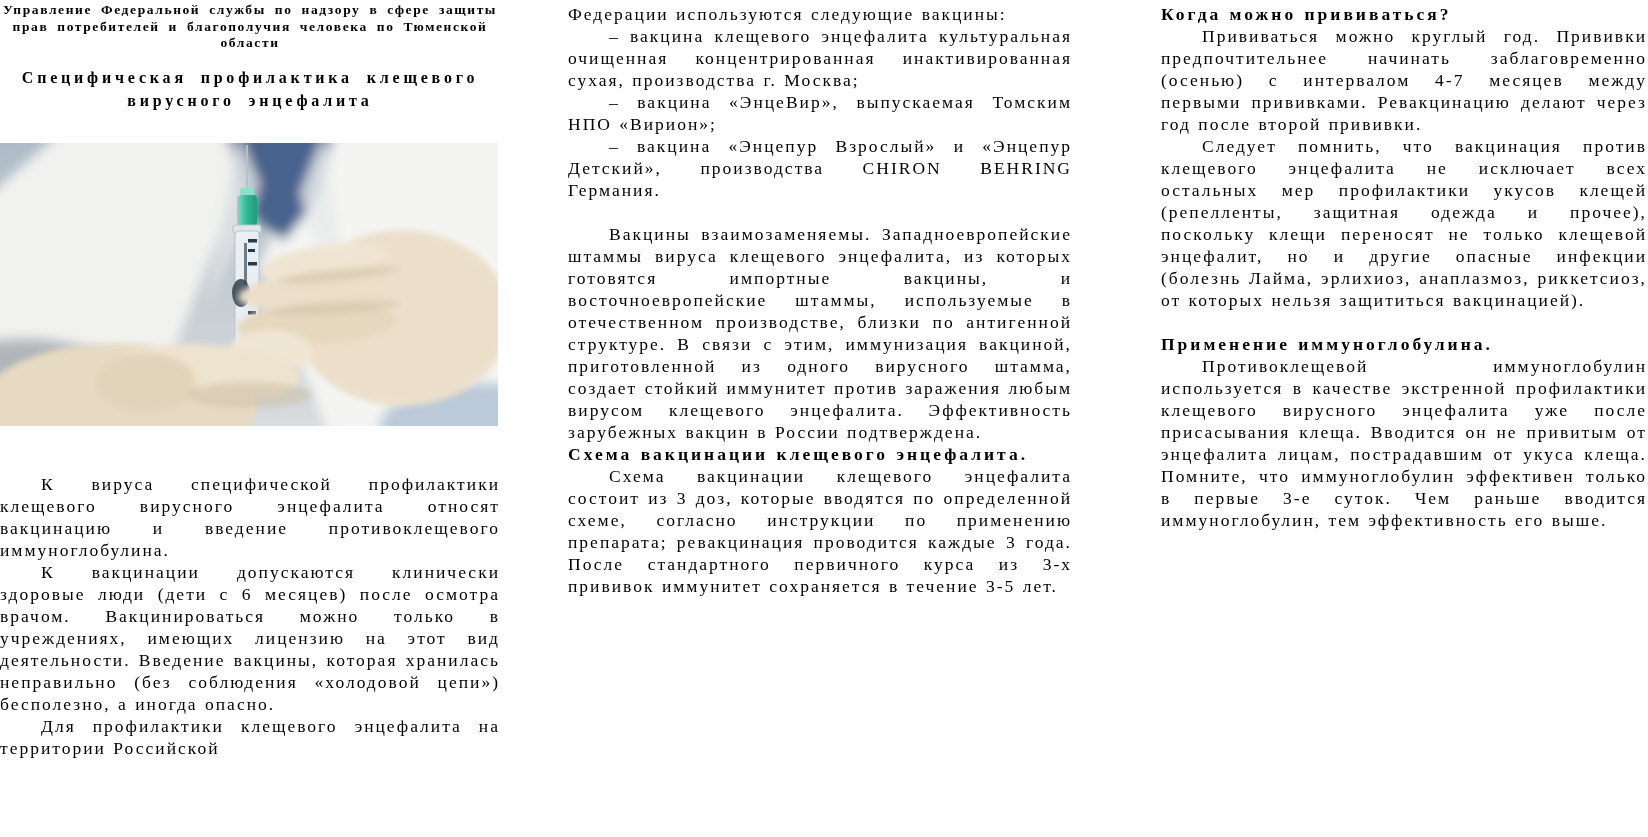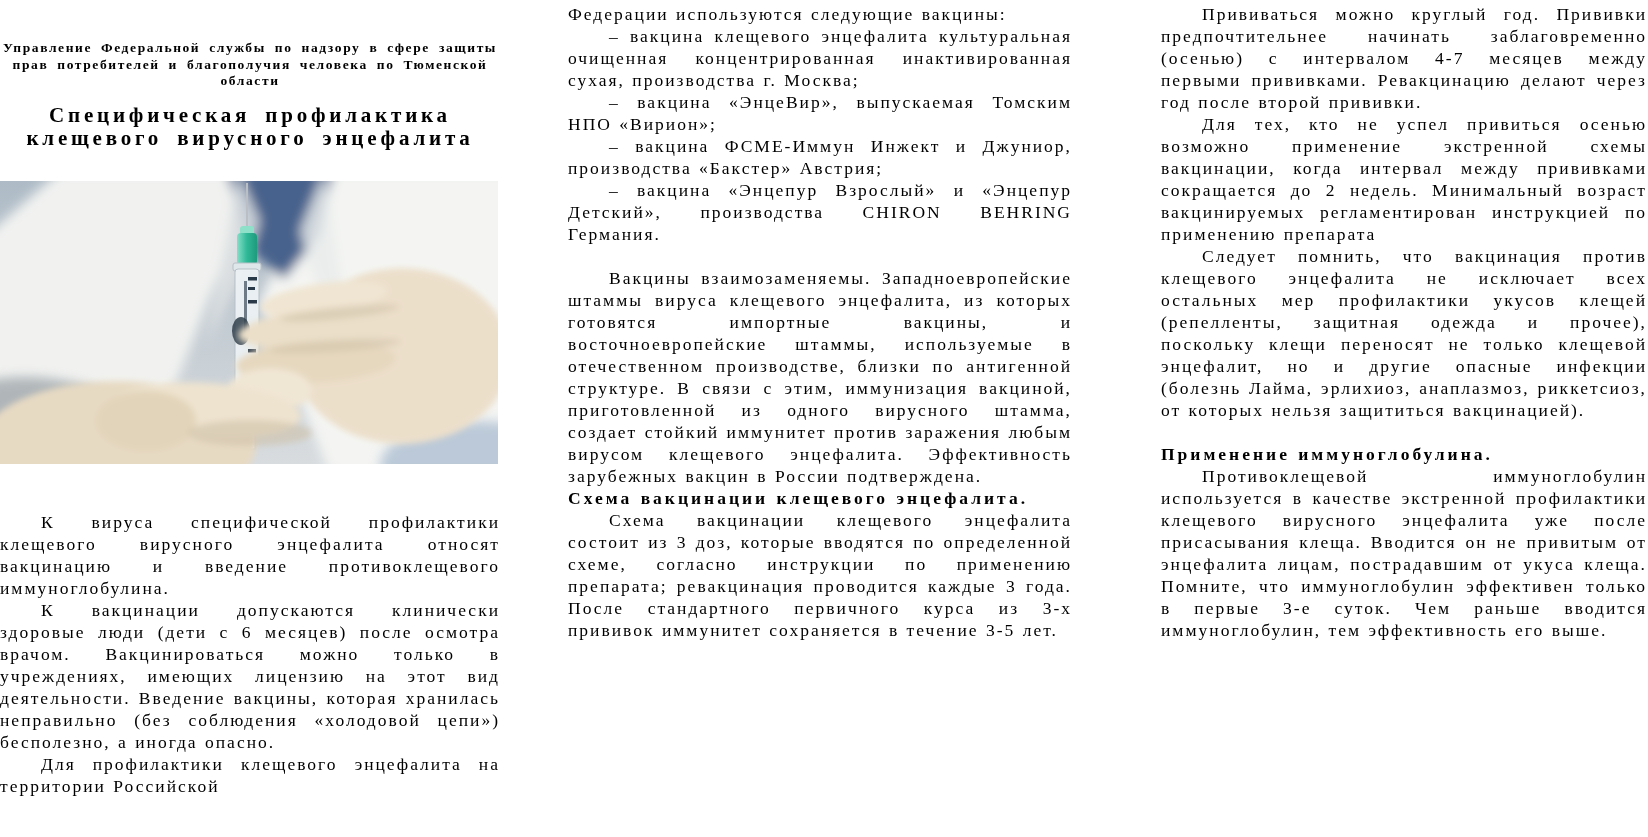--- a/index.html
+++ b/index.html
@@ -9,36 +9,36 @@
   }
   body {
     position: relative;
     width: 1648px;
     height: 837px;
     overflow: hidden;
     font-family: "Liberation Serif", "DejaVu Serif", serif;
     color: #000000;
   }
   .col { position: absolute; top: 0; }
-  #col1 { left: 0px;    width: 500px; margin-top: 38px; }
+  #col1 { left: 0px;    width: 500px; }
   #col2 { left: 568px;  width: 504px; top: 3px; }
   #col3 { left: 1161px; width: 486px; top: 3px; }
 
   .org-header {
     margin-top: 2px;
     font-size: 13.5px;
     font-weight: bold;
     text-align: center;
     letter-spacing: 1.6px;
     word-spacing: 4px;
     line-height: 16.5px;
   }
   .doc-title {
     margin-top: 14px;
-    font-size: 21px;
+    font-size: 16px;
     font-weight: bold;
     text-align: center;
     letter-spacing: 3.8px;
     word-spacing: 6px;
     line-height: 23.5px;
   }
   .photo-frame {
     margin-top: 30px;
     width: 498px;
     height: 283px;
@@ -152,31 +152,30 @@
       <div class="para">К вакцинации допускаются клинически здоровые люди (дети с 6 месяцев) после осмотра врачом. Вакцинироваться можно только в учреждениях, имеющих лицензию на этот вид деятельности. Введение вакцины, которая хранилась неправильно (без соблюдения «холодовой цепи») бесполезно, а иногда опасно.</div>
       <div class="para">Для профилактики клещевого энцефалита на территории Российской</div>
     </div>
 </div>
 
 <div class="col" id="col2">
   <div class="col-body">
       <div class="para noindent">Федерации используются следующие вакцины:</div>
       <div class="para">– вакцина клещевого энцефалита культуральная очищенная концентрированная инактивированная сухая, производства г. Москва;</div>
       <div class="para">– вакцина «ЭнцеВир», выпускаемая Томским НПО «Вирион»;</div>
-      <div class="para">– вакцина ФСМЕ-Иммун Инжект и Джуниор, производства «Бакстер» Австрия;</div>
       <div class="para">– вакцина «Энцепур Взрослый» и «Энцепур Детский», производства CHIRON BEHRING Германия.</div>
       <div class="spacer"></div>
       <div class="para">Вакцины взаимозаменяемы. Западноевропейские штаммы вируса клещевого энцефалита, из которых готовятся импортные вакцины, и восточноевропейские штаммы, используемые в отечественном производстве, близки по антигенной структуре. В связи с этим, иммунизация вакциной, приготовленной из одного вирусного штамма, создает стойкий иммунитет против заражения любым вирусом клещевого энцефалита. Эффективность зарубежных вакцин в России подтверждена.</div>
       <div class="heading">Схема вакцинации клещевого энцефалита.</div>
       <div class="para">Схема вакцинации клещевого энцефалита состоит из 3 доз, которые вводятся по определенной схеме, согласно инструкции по применению препарата; ревакцинация проводится каждые 3 года. После стандартного первичного курса из 3-х прививок иммунитет сохраняется в течение 3-5 лет.</div>
     </div>
 </div>
 
 <div class="col" id="col3">
   <div class="col-body">
+      <div class="heading">Когда можно прививаться?</div>
       <div class="para">Прививаться можно круглый год. Прививки предпочтительнее начинать заблаговременно (осенью) с интервалом 4-7 месяцев между первыми прививками. Ревакцинацию делают через год после второй прививки.</div>
-      <div class="para">Для тех, кто не успел привиться осенью возможно применение экстренной схемы вакцинации, когда интервал между прививками сокращается до 2 недель. Минимальный возраст вакцинируемых регламентирован инструкцией по применению препарата</div>
       <div class="para">Следует помнить, что вакцинация против клещевого энцефалита не исключает всех остальных мер профилактики укусов клещей (репелленты, защитная одежда и прочее), поскольку клещи переносят не только клещевой энцефалит, но и другие опасные инфекции (болезнь Лайма, эрлихиоз, анаплазмоз, риккетсиоз, от которых нельзя защититься вакцинацией).</div>
       <div class="spacer"></div>
       <div class="heading">Применение иммуноглобулина.</div>
       <div class="para">Противоклещевой иммуноглобулин используется в качестве экстренной профилактики клещевого вирусного энцефалита уже после присасывания клеща. Вводится он не привитым от энцефалита лицам, пострадавшим от укуса клеща. Помните, что иммуноглобулин эффективен только в первые 3-е суток. Чем раньше вводится иммуноглобулин, тем эффективность его выше.</div>
     </div>
 </div>
 
 </body></html>

